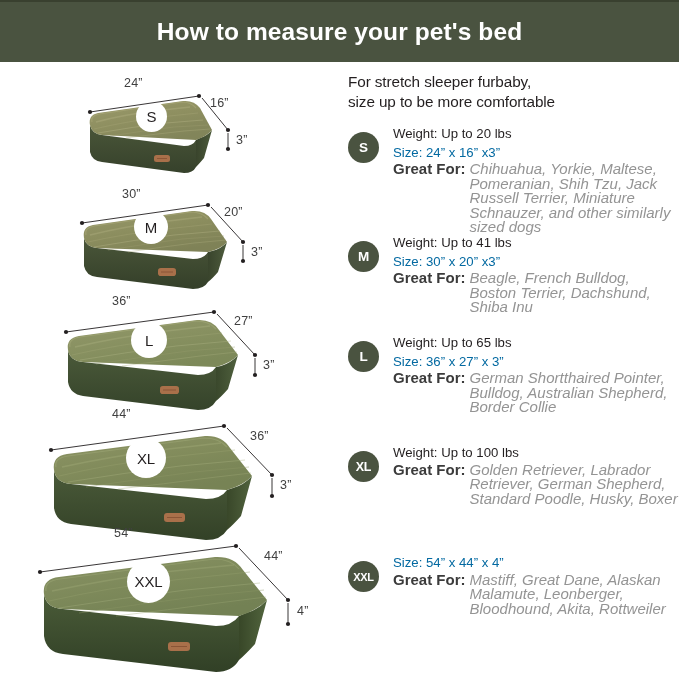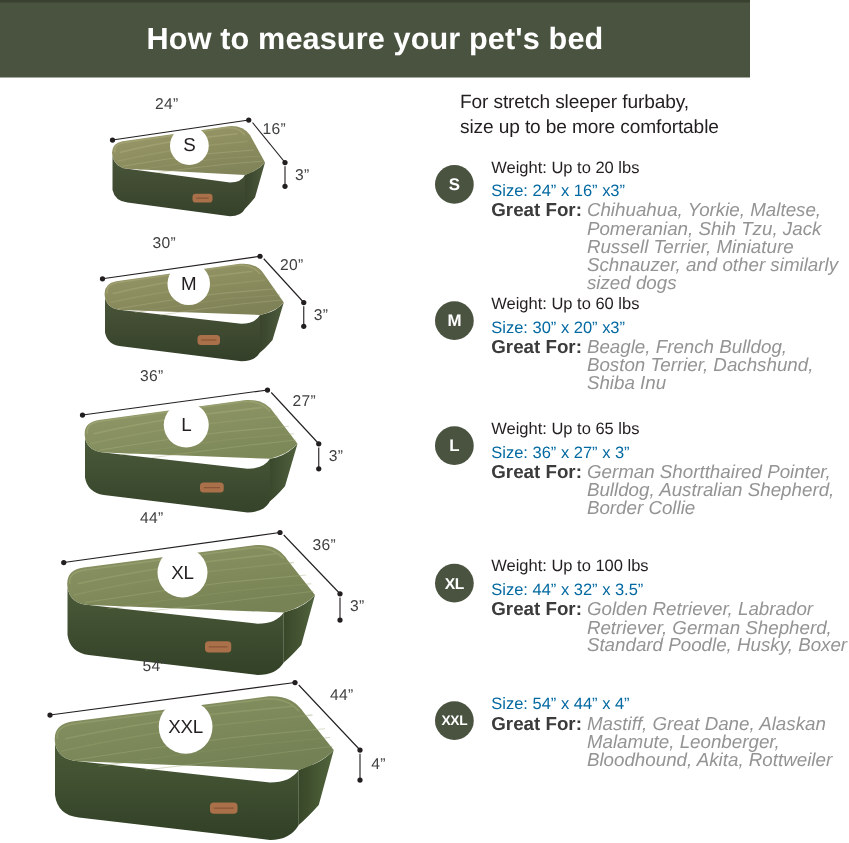--- a/index.html
+++ b/index.html
@@ -9,21 +9,21 @@
     background:#ffffff;
     font-family:"Liberation Sans","DejaVu Sans",sans-serif;
     color:#231f20;
     overflow:hidden;
     position:relative;
   }
   #page{position:relative;width:679px;height:674px;overflow:hidden;background:#fff;}
 
   
   .header-bar{
-    position:absolute;left:0;top:0;width:600px;height:62px;
+    position:absolute;left:0;top:0;width:679px;height:62px;
     background:#4a5340;
     display:flex;align-items:center;justify-content:center;
     border-top:2px solid #39402f;
     box-sizing:border-box;
   }
   .header-title{
     color:#ffffff;
     font-size:24.5px;
     font-weight:bold;
     letter-spacing:.1px;
@@ -33,21 +33,21 @@
   
   .right-col{position:absolute;left:348px;top:72px;width:324px;}
   .subtitle{
     font-size:15.3px;
     line-height:20px;
     color:#231f20;
     font-weight:400;
     margin:0 0 0 0;
     letter-spacing:-0.1px;
   }
-  .subtitle span{display:block;margin-left:20px;}
+  .subtitle span{display:block;}
 
   .size-list{position:absolute;left:348px;top:128px;width:330px;}
   .size-entry{position:absolute;left:0;width:330px;}
   .badge{
     position:absolute;left:0;top:0;
     width:31px;height:31px;border-radius:50%;
     background:#4a5340;
     color:#fff;
     display:flex;align-items:center;justify-content:center;
     font-size:13.5px;font-weight:600;letter-spacing:-0.2px;
@@ -372,21 +372,21 @@
       </div>
     </div>
 
     <div class="size-entry" style="top:113px;">
       <div class="badge sz-m">
           <span>M</span>
         </div>
       <div class="entry-text">
         <div class="line-weight">
           <span>Weight:</span>
-          <span>Up to 60 lbs</span>
+          <span>Up to 41 lbs</span>
         </div>
         <div class="line-size">
           <span>Size:</span>
           <span>30” x 20” x3”</span>
         </div>
         <div class="line-great">
           <span class="gf-label">Great For:</span>
           <span class="gf-body">Beagle, French Bulldog, Boston Terrier, Dachshund, Shiba Inu</span>
         </div>
       </div>
@@ -414,24 +414,20 @@
 
     <div class="size-entry" style="top:323px;">
       <div class="badge sz-xl">
           <span>XL</span>
         </div>
       <div class="entry-text">
         <div class="line-weight">
           <span>Weight:</span>
           <span>Up to 100 lbs</span>
         </div>
-        <div class="line-size">
-          <span>Size:</span>
-          <span>44” x 32” x 3.5”</span>
-        </div>
         <div class="line-great">
           <span class="gf-label">Great For:</span>
           <span class="gf-body">Golden Retriever, Labrador Retriever, German Shepherd, Standard Poodle, Husky, Boxer</span>
         </div>
       </div>
     </div>
 
     <div class="size-entry" style="top:433px;">
       <div class="badge sz-xxl">
           <span>XXL</span>

